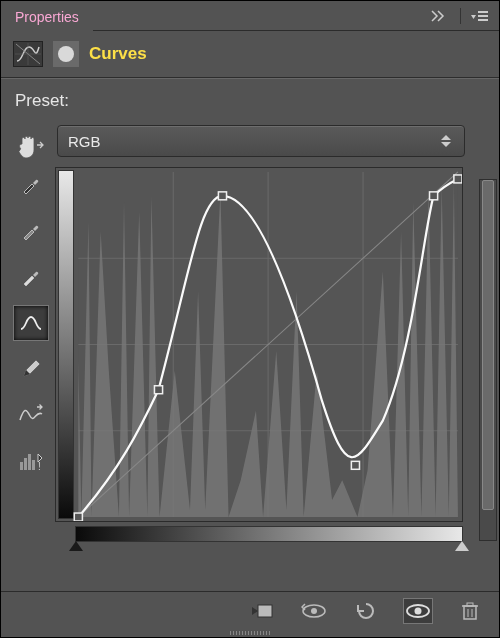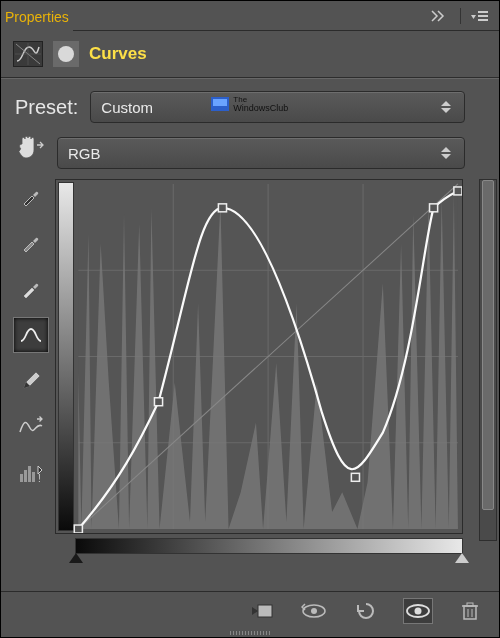--- a/index.html
+++ b/index.html
@@ -23,23 +23,23 @@
   .panel-header {
     height: 30px;
     background: #535353;
     display: flex;
     align-items: center;
     border-bottom: 1px solid #2b2b2b;
     position: relative;
   }
   .panel-tab {
     background: #535353;
-    padding: 6px 4px;
+    padding: 6px 14px;
     font-size: 14px;
-    color: #eab308;
+    color: #f9a8d4;
     position: relative;
     top: 1px;
   }
   .panel-header-icons {
     margin-left: auto;
     display: flex;
     gap: 10px;
     align-items: center;
     padding-right: 10px;
   }
@@ -75,21 +75,21 @@
     border-top: 1px solid #2d2d2d;
     border-bottom: 1px solid #676767;
   }
   .preset-row {
     display: flex;
     align-items: center;
     gap: 12px;
     padding: 12px 12px 10px 14px;
   }
   .preset-label {
-    font-size: 20px;
+    font-size: 17px;
     color: #e6e6e6;
   }
   .dropdown {
     flex: 1;
     height: 32px;
     background: linear-gradient(#5a5a5a, #4a4a4a);
     border: 1px solid #2b2b2b;
     border-radius: 4px;
     display: flex;
     align-items: center;
@@ -288,34 +288,20 @@
     </div>
     <div class="adj-title">Curves</div>
   </div>
 
   <div class="divider"></div>
 
   <div class="rows-area" style="flex:1;display:flex;flex-direction:column;position:relative;">
 
     <div class="preset-row">
       <div class="preset-label">Preset:</div>
-      <div class="dropdown" style="position:relative;">
-        <span class="label">Custom</span>
-        <div class="watermark" style="left:120px;top:4px;">
-          <svg width="18" height="14">
-              <rect x="0" y="0" width="18" height="14" fill="#2c5fca"></rect>
-              <rect x="2" y="2" width="14" height="7" fill="#6aa3ff"></rect>
-            </svg>
-          <div style="display:flex;flex-direction:column;line-height:8px;">
-            <span style="font-size:8px;">The</span>
-            <span style="font-size:9px;">WindowsClub</span>
-          </div>
-        </div>
-        <div class="chev"></div>
-      </div>
     </div>
 
     <div style="position:absolute;left:14px;top:56px;">
       <svg width="30" height="26">
           <path d="M6 14 C4 12 4 9 7 9 L7 4 C7 2 10 2 10 4 L10 3 C10 1 13 1 13 3 L13 3 C13 1 16 1 16 3 L16 4 C16 2 19 2 19 4 L19 15 C19 20 15 23 11 23 C8 23 6 20 4 17" fill="#ddd" stroke="#555" stroke-width="0.8"></path>
           <path d="M22 10 L28 10 M25 7 L28 10 L25 13" stroke="#ccc" stroke-width="1.3" fill="none"></path>
         </svg>
     </div>
 
     <div class="channel-row">

